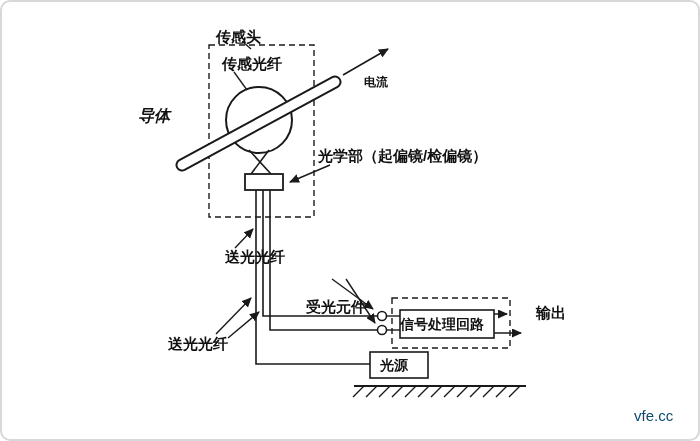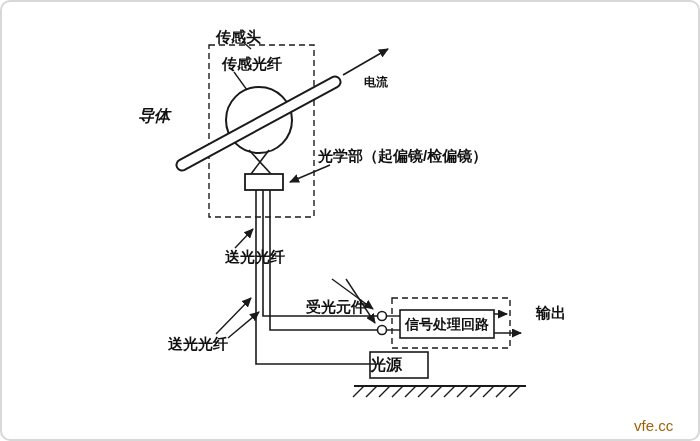--- a/index.html
+++ b/index.html
@@ -28,27 +28,27 @@
   }
   .lbl-sensor-head   { left:214px; top:26px; }
   .lbl-sensing-fiber { left:220px; top:53px; }
   .lbl-current       { left:362px; top:74px;  font-size:12px; }
   .lbl-conductor     { left:136px; top:105px; font-size:16px;font-style:italic; }
   .lbl-optics        { left:316px; top:145px; }
   .lbl-send-fiber    { left:198px; top:246px;margin-left:25px; }
   .lbl-recv-element  { left:304px; top:256px;margin-top:40px; }
   .lbl-electronics   { left:397px; top:276px; }
   .lbl-signal-box    { left:398px; top:308px; width:94px; height:28px;
-                       line-height:28px; text-align:center; font-size:14px; }
+                       line-height:28px; font-size:14px; }
   .lbl-output        { left:511px; top:302px;margin-left:23px; }
   .lbl-recv-fiber    { left:166px; top:333px; }
   .lbl-light-source  { left:368px; top:350px; width:48px; height:26px;
-                       line-height:26px; text-align:left; font-size:16px; }
+                       line-height:26px; text-align:center; font-size:14px; }
   .lbl-watermark     { left:632px; top:405px; font-weight:normal;
-                       color:#a16207; font-size:15px;margin-top:10px; }
+                       color:#0c4a6e; font-size:15px; }
 </style>
 </head>
 <body>
 
 <div class="figure">
 
   <svg class="canvas" width="700" height="441" viewBox="0 0 700 441">
     <defs>
       <marker id="arr" markerWidth="11" markerHeight="9" refX="9" refY="4.5" orient="auto" markerUnits="userSpaceOnUse">
         <path d="M0,0 L10,4.5 L0,9 Z" fill="#1a1a1a"></path>

